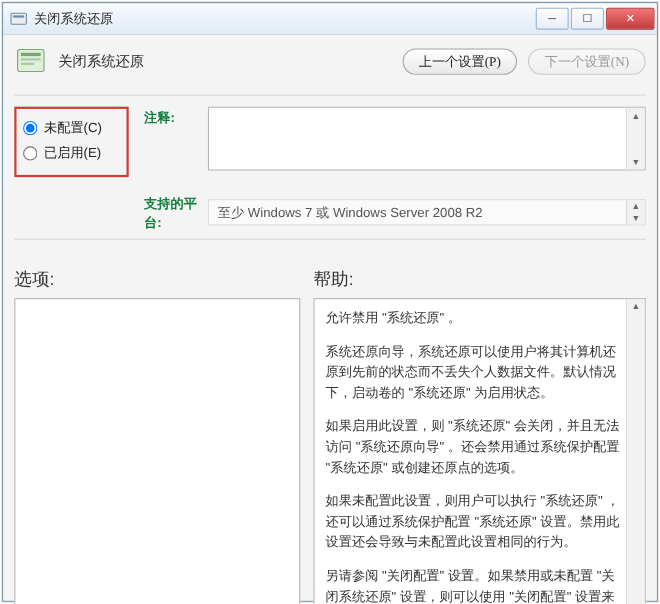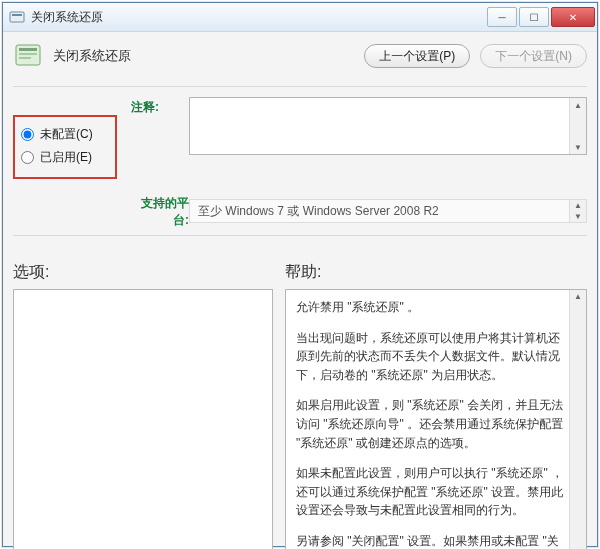--- a/index.html
+++ b/index.html
@@ -102,20 +102,21 @@
     height: 22px;
     padding: 0 14px;
     border: 1px solid #a6a6a6;
     border-radius: 12px;
     background: linear-gradient(#fefefe, #e8e8e8);
     font-size: 12px;
     display: inline-flex;
     align-items: center;
     justify-content: center;
     color: #222;
+    font-family: Liberation Serif, serif;
   }
   .btn.disabled {
     color: #9a9a9a;
     border-color: #c8c8c8;
     background: linear-gradient(#f8f8f8, #efefef);
   }
   .hr {
     border: none;
     border-top: 1px solid #d8d8d8;
     margin: 6px 0 10px 0;
@@ -125,21 +126,20 @@
     display: grid;
     grid-template-columns: 118px 58px 1fr;
     column-gap: 0;
     align-items: start;
   }
   .radio-box {
     border: 2px solid #d13a2e;
     padding: 6px 6px 8px 6px;
     width: 104px;
     box-sizing: border-box;
-    margin-top: 18px;
   }
   .radio-item {
     display: flex;
     align-items: center;
     gap: 6px;
     padding: 3px 0;
     font-size: 12px;
   }
   .radio-item input { margin: 0; }
   .row-label {
@@ -174,21 +174,20 @@
     color: #666;
     display: flex;
     align-items: center;
     justify-content: center;
   }
   .platform-row {
     display: grid;
     grid-template-columns: 118px 58px 1fr;
     margin-top: 14px;
     align-items: center;
-    text-align: right;
   }
   .platform-box {
     border: 1px solid #dcdcdc;
     background: #fafafa;
     color: #555;
     height: 22px;
     display: flex;
     align-items: center;
     padding: 0 8px;
     position: relative;
@@ -335,21 +334,21 @@
 
     <div class="lower">
       <div>
         <div class="col-header">选项:</div>
         <div class="options-box"></div>
       </div>
       <div class="help-wrapper">
         <div class="col-header">帮助:</div>
         <div class="help-box">
           <p>允许禁用 "系统还原" 。</p>
-          <p>当出现问题时，系统还原可以使用户将其计算机还原到先前的状态而不丢失个人数据文件。默认情况下，启动卷的 "系统还原" 为启用状态。</p>
+          <p>系统还原向导，系统还原可以使用户将其计算机还原到先前的状态而不丢失个人数据文件。默认情况下，启动卷的 "系统还原" 为启用状态。</p>
           <p>如果启用此设置，则 "系统还原" 会关闭，并且无法访问 "系统还原向导" 。还会禁用通过系统保护配置 "系统还原" 或创建还原点的选项。</p>
           <p>如果未配置此设置，则用户可以执行 "系统还原" ，还可以通过系统保护配置 "系统还原" 设置。禁用此设置还会导致与未配置此设置相同的行为。</p>
           <p>另请参阅 "关闭配置" 设置。如果禁用或未配置 "关闭系统还原" 设置，则可以使用 "关闭配置" 设置来确定配置 "系统还原" 的选项是否可用。</p>
           <div class="inset-scroll">
             <div class="scroll-btn">▲</div>
 
           </div>
         </div>
       </div>
     </div>

